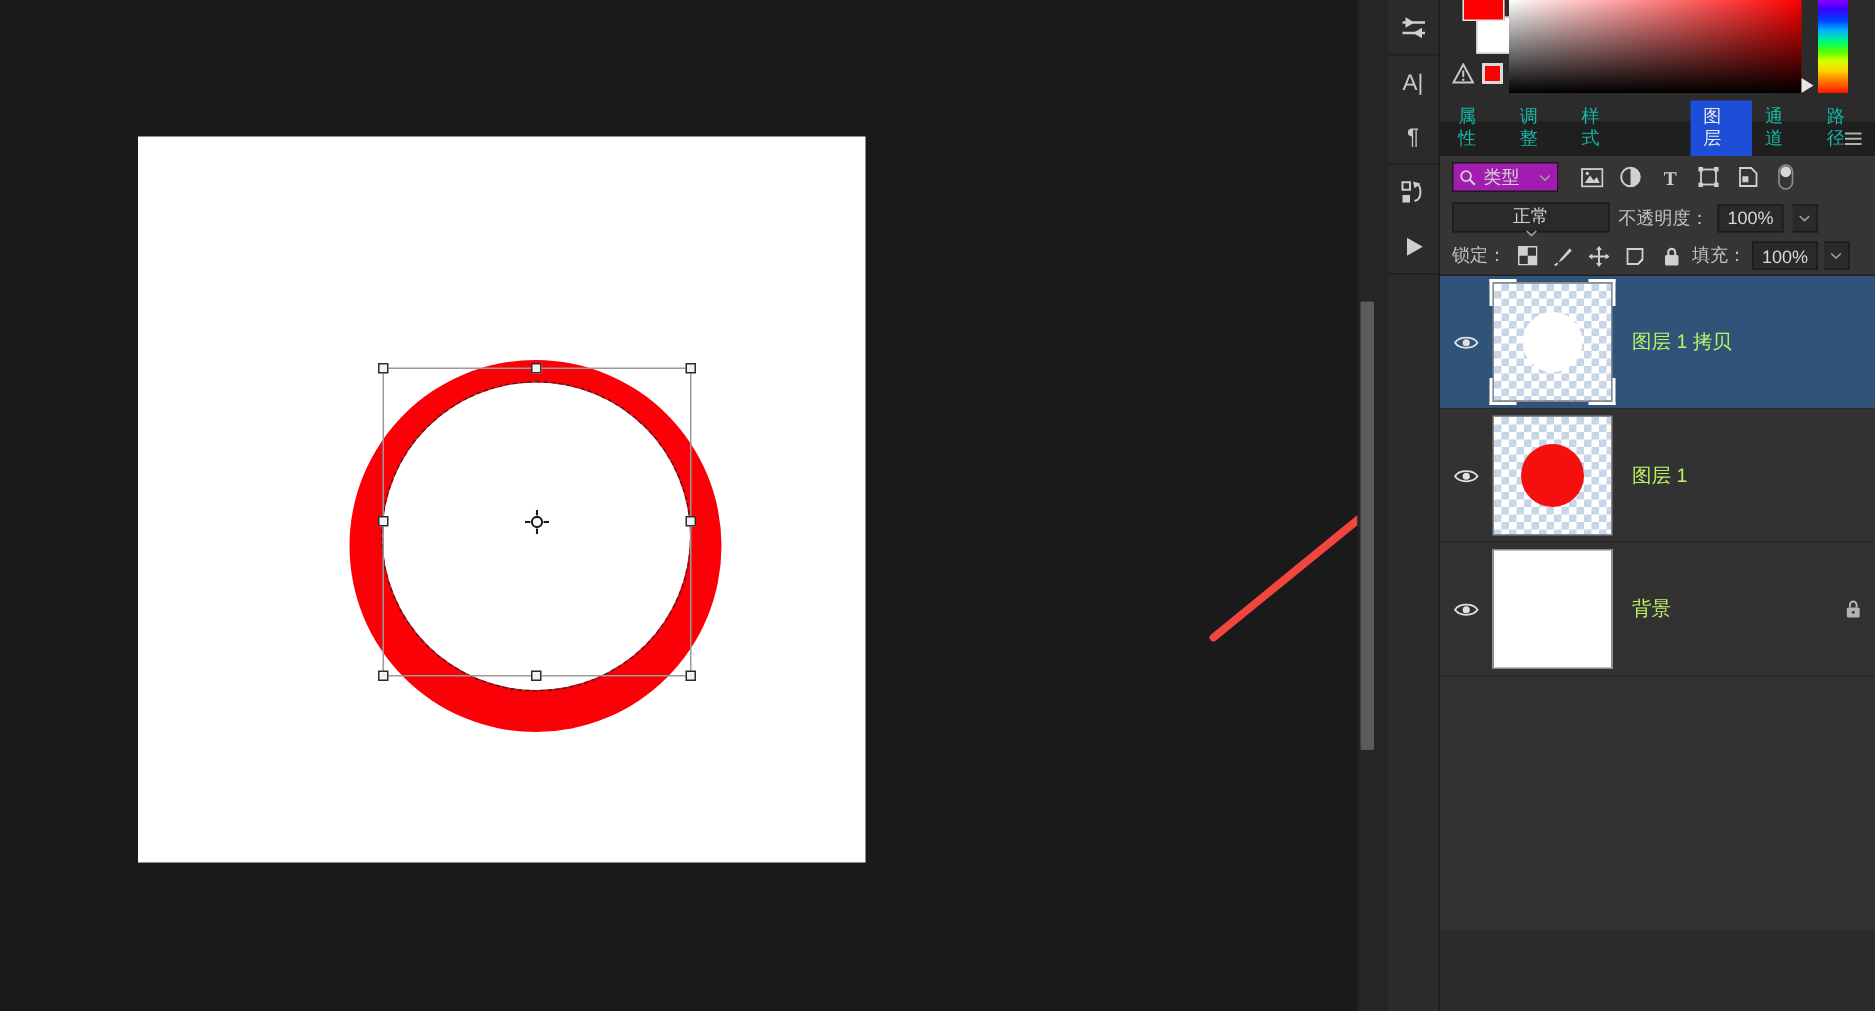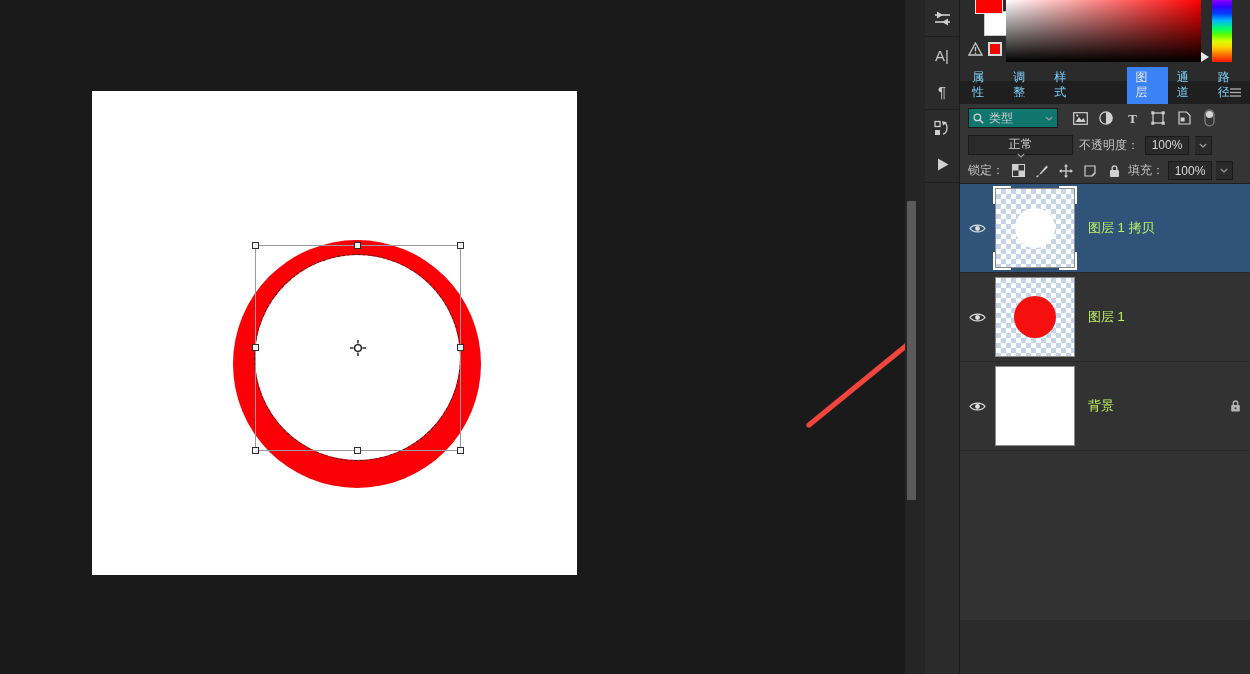--- a/index.html
+++ b/index.html
@@ -138,36 +138,36 @@
     border-top: 5px solid transparent; border-bottom: 5px solid transparent;
     border-left: 8px solid #e6e6e6;
   }
 
   
   #panel-tabs {
     display: flex; align-items: flex-end; height: 22px;
     background: #1f1f1f; padding-left: 3px; position: relative;
   }
   .panel-tab {
-    padding: 3px 9px 4px 9px; font-size: 12px; color: #7dd3fc;
+    padding: 3px 9px 4px 9px; font-size: 12px; color: #14b8a6;
     cursor: pointer; line-height: 15px;
   }
-  .panel-tab.active { background: #3b82f6; color: #e8e8e8; margin-left: 40px; }
+  .panel-tab.active { background: #1d4ed8; color: #e8e8e8; margin-left: 40px; }
   #panel-menu-icon {
     position: absolute; right: 8px; top: 5px;
     width: 13px; height: 11px; cursor: pointer;
   }
 
   
   #filter-row {
     display: flex; align-items: center; height: 28px;
     background: #353535; padding: 0 8px; gap: 0;
   }
   #kind-select {
-    width: 90px; height: 20px; background: #0f766e; border: 1px solid #1a1a1a;
+    width: 71px; height: 20px; background: #a21caf; border: 1px solid #1a1a1a;
     display: flex; align-items: center; padding: 0 4px; cursor: pointer;
   }
   #kind-label { font-size: 12px; color: #d2d2d2; margin-left: 5px; flex: 1; }
   .filter-icon {
     width: 26px; height: 22px; display: flex; align-items: center;
     justify-content: center; color: #d0d0d0; cursor: pointer;
   }
   #filter-icons { display: flex; margin-left: 9px; }
   #filter-toggle {
     margin-left: 6px; width: 13px; height: 20px;

